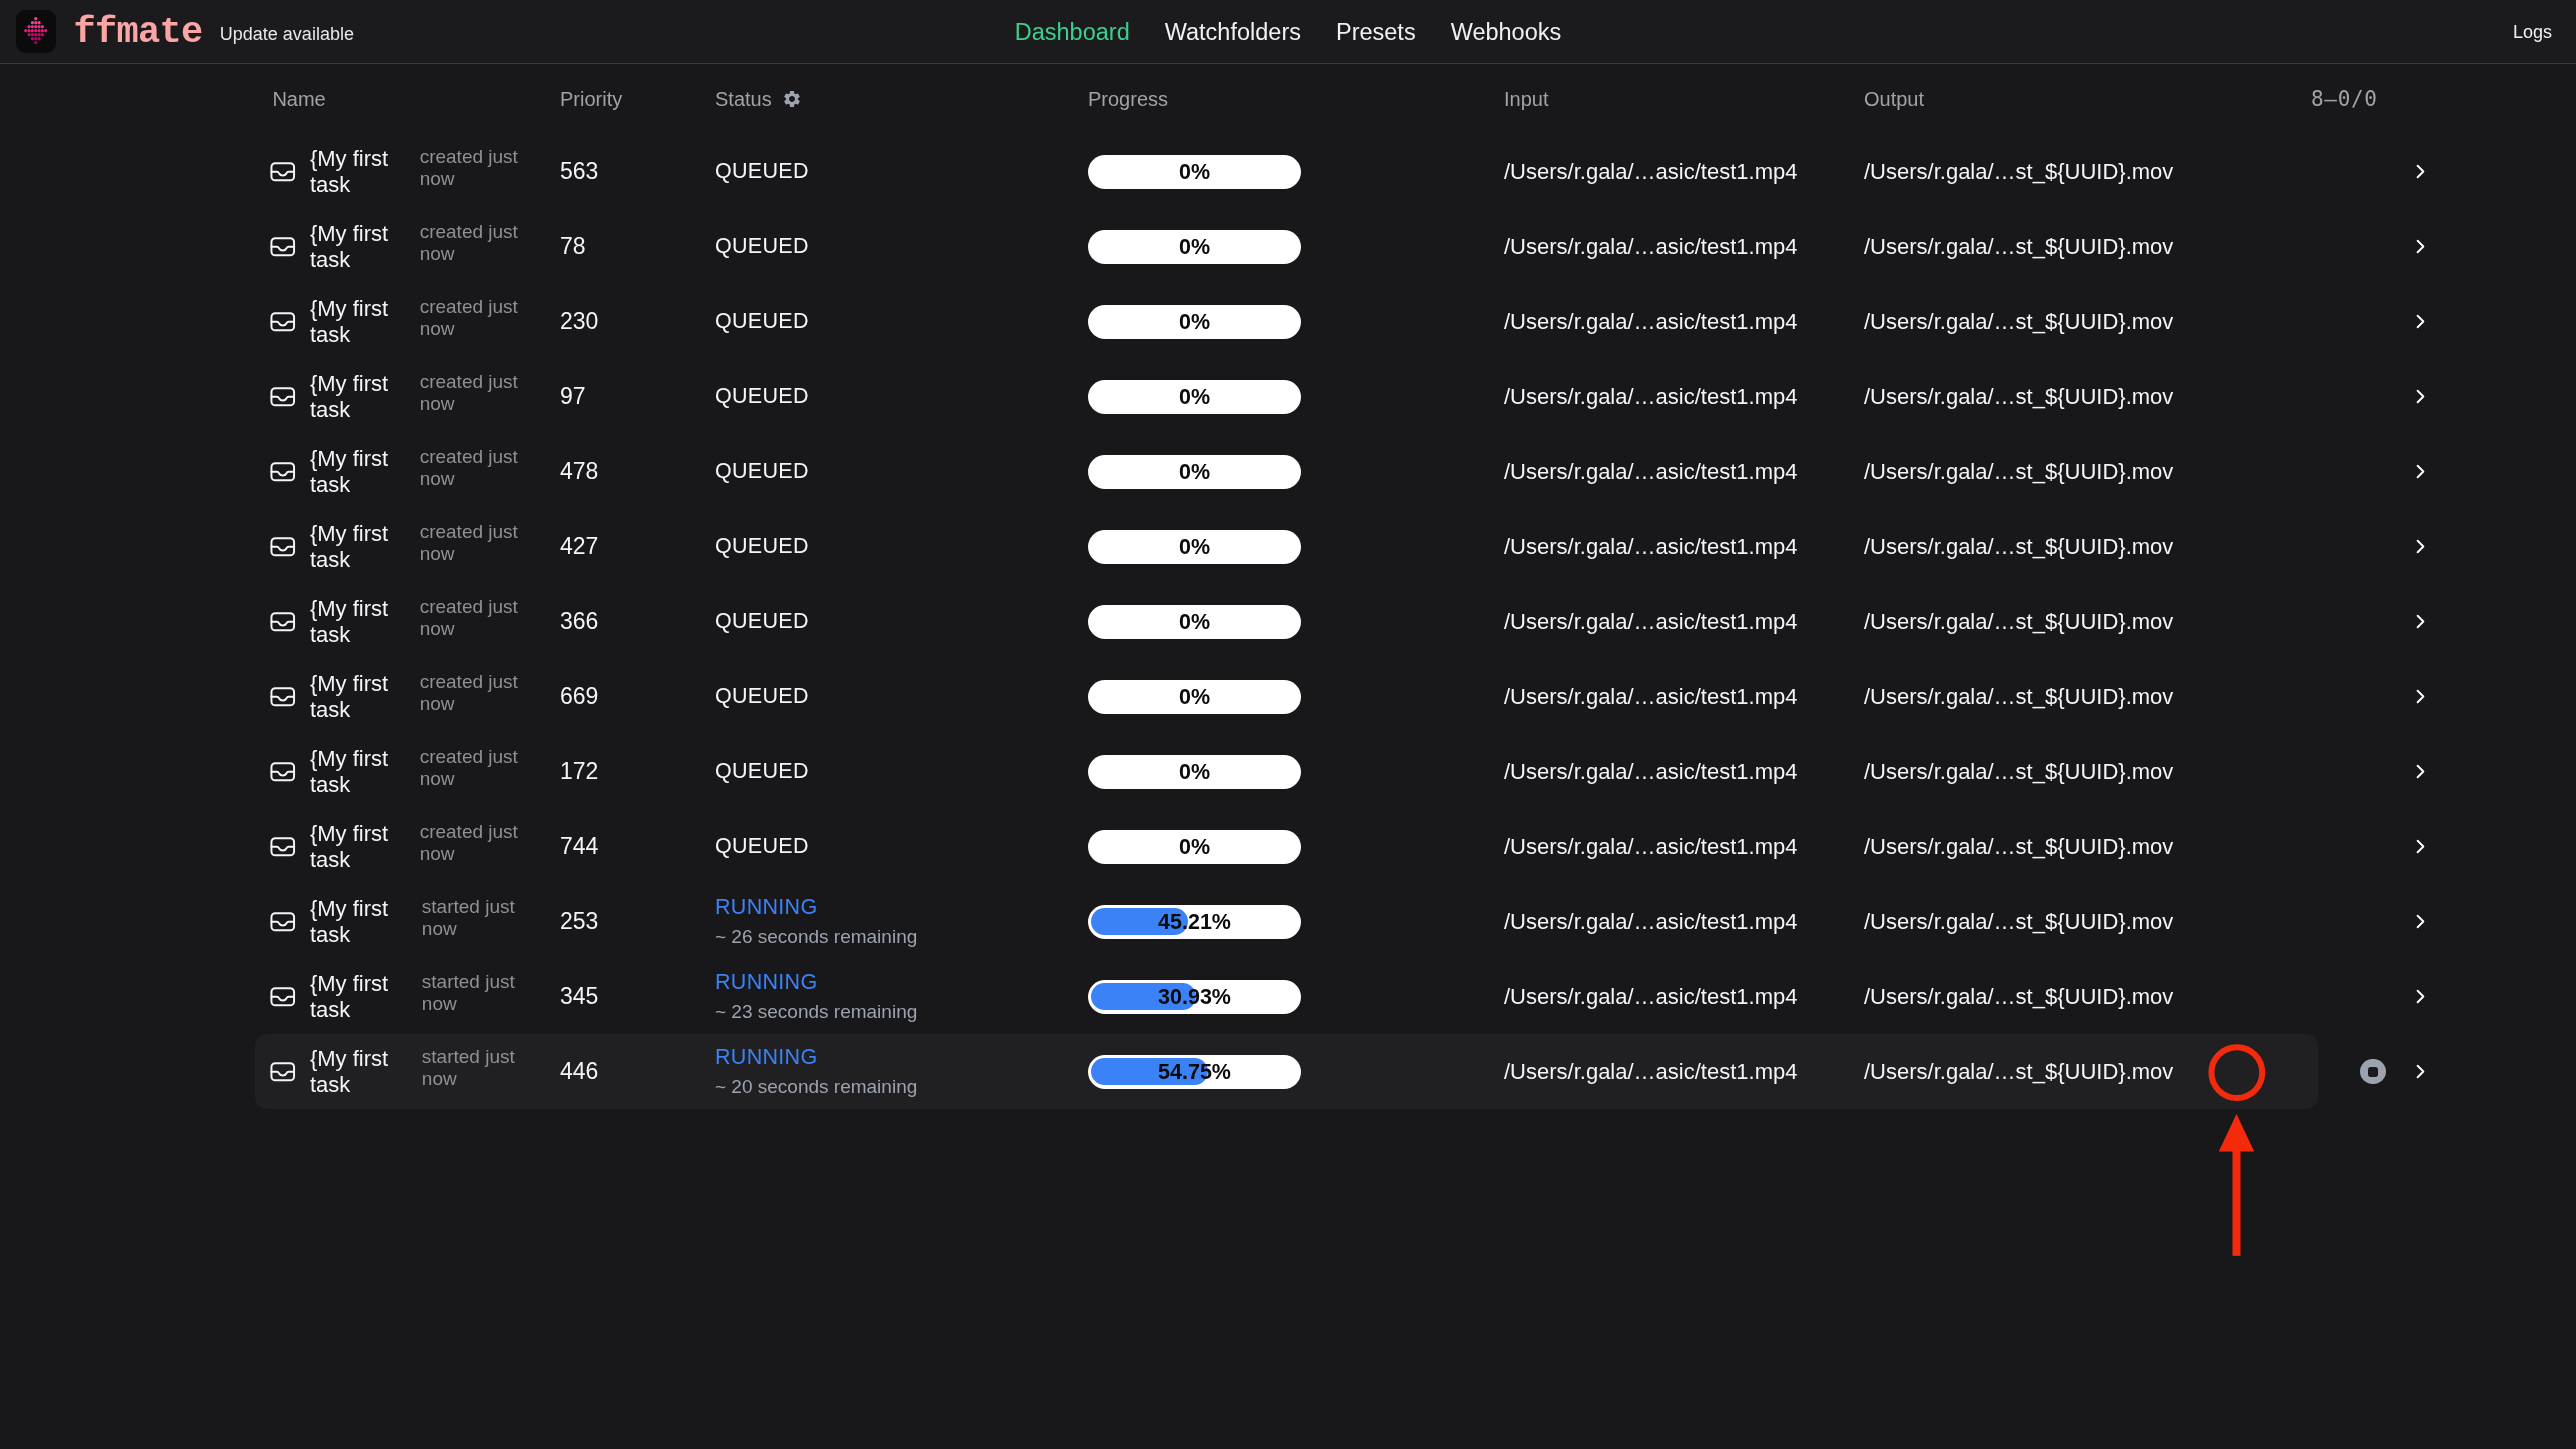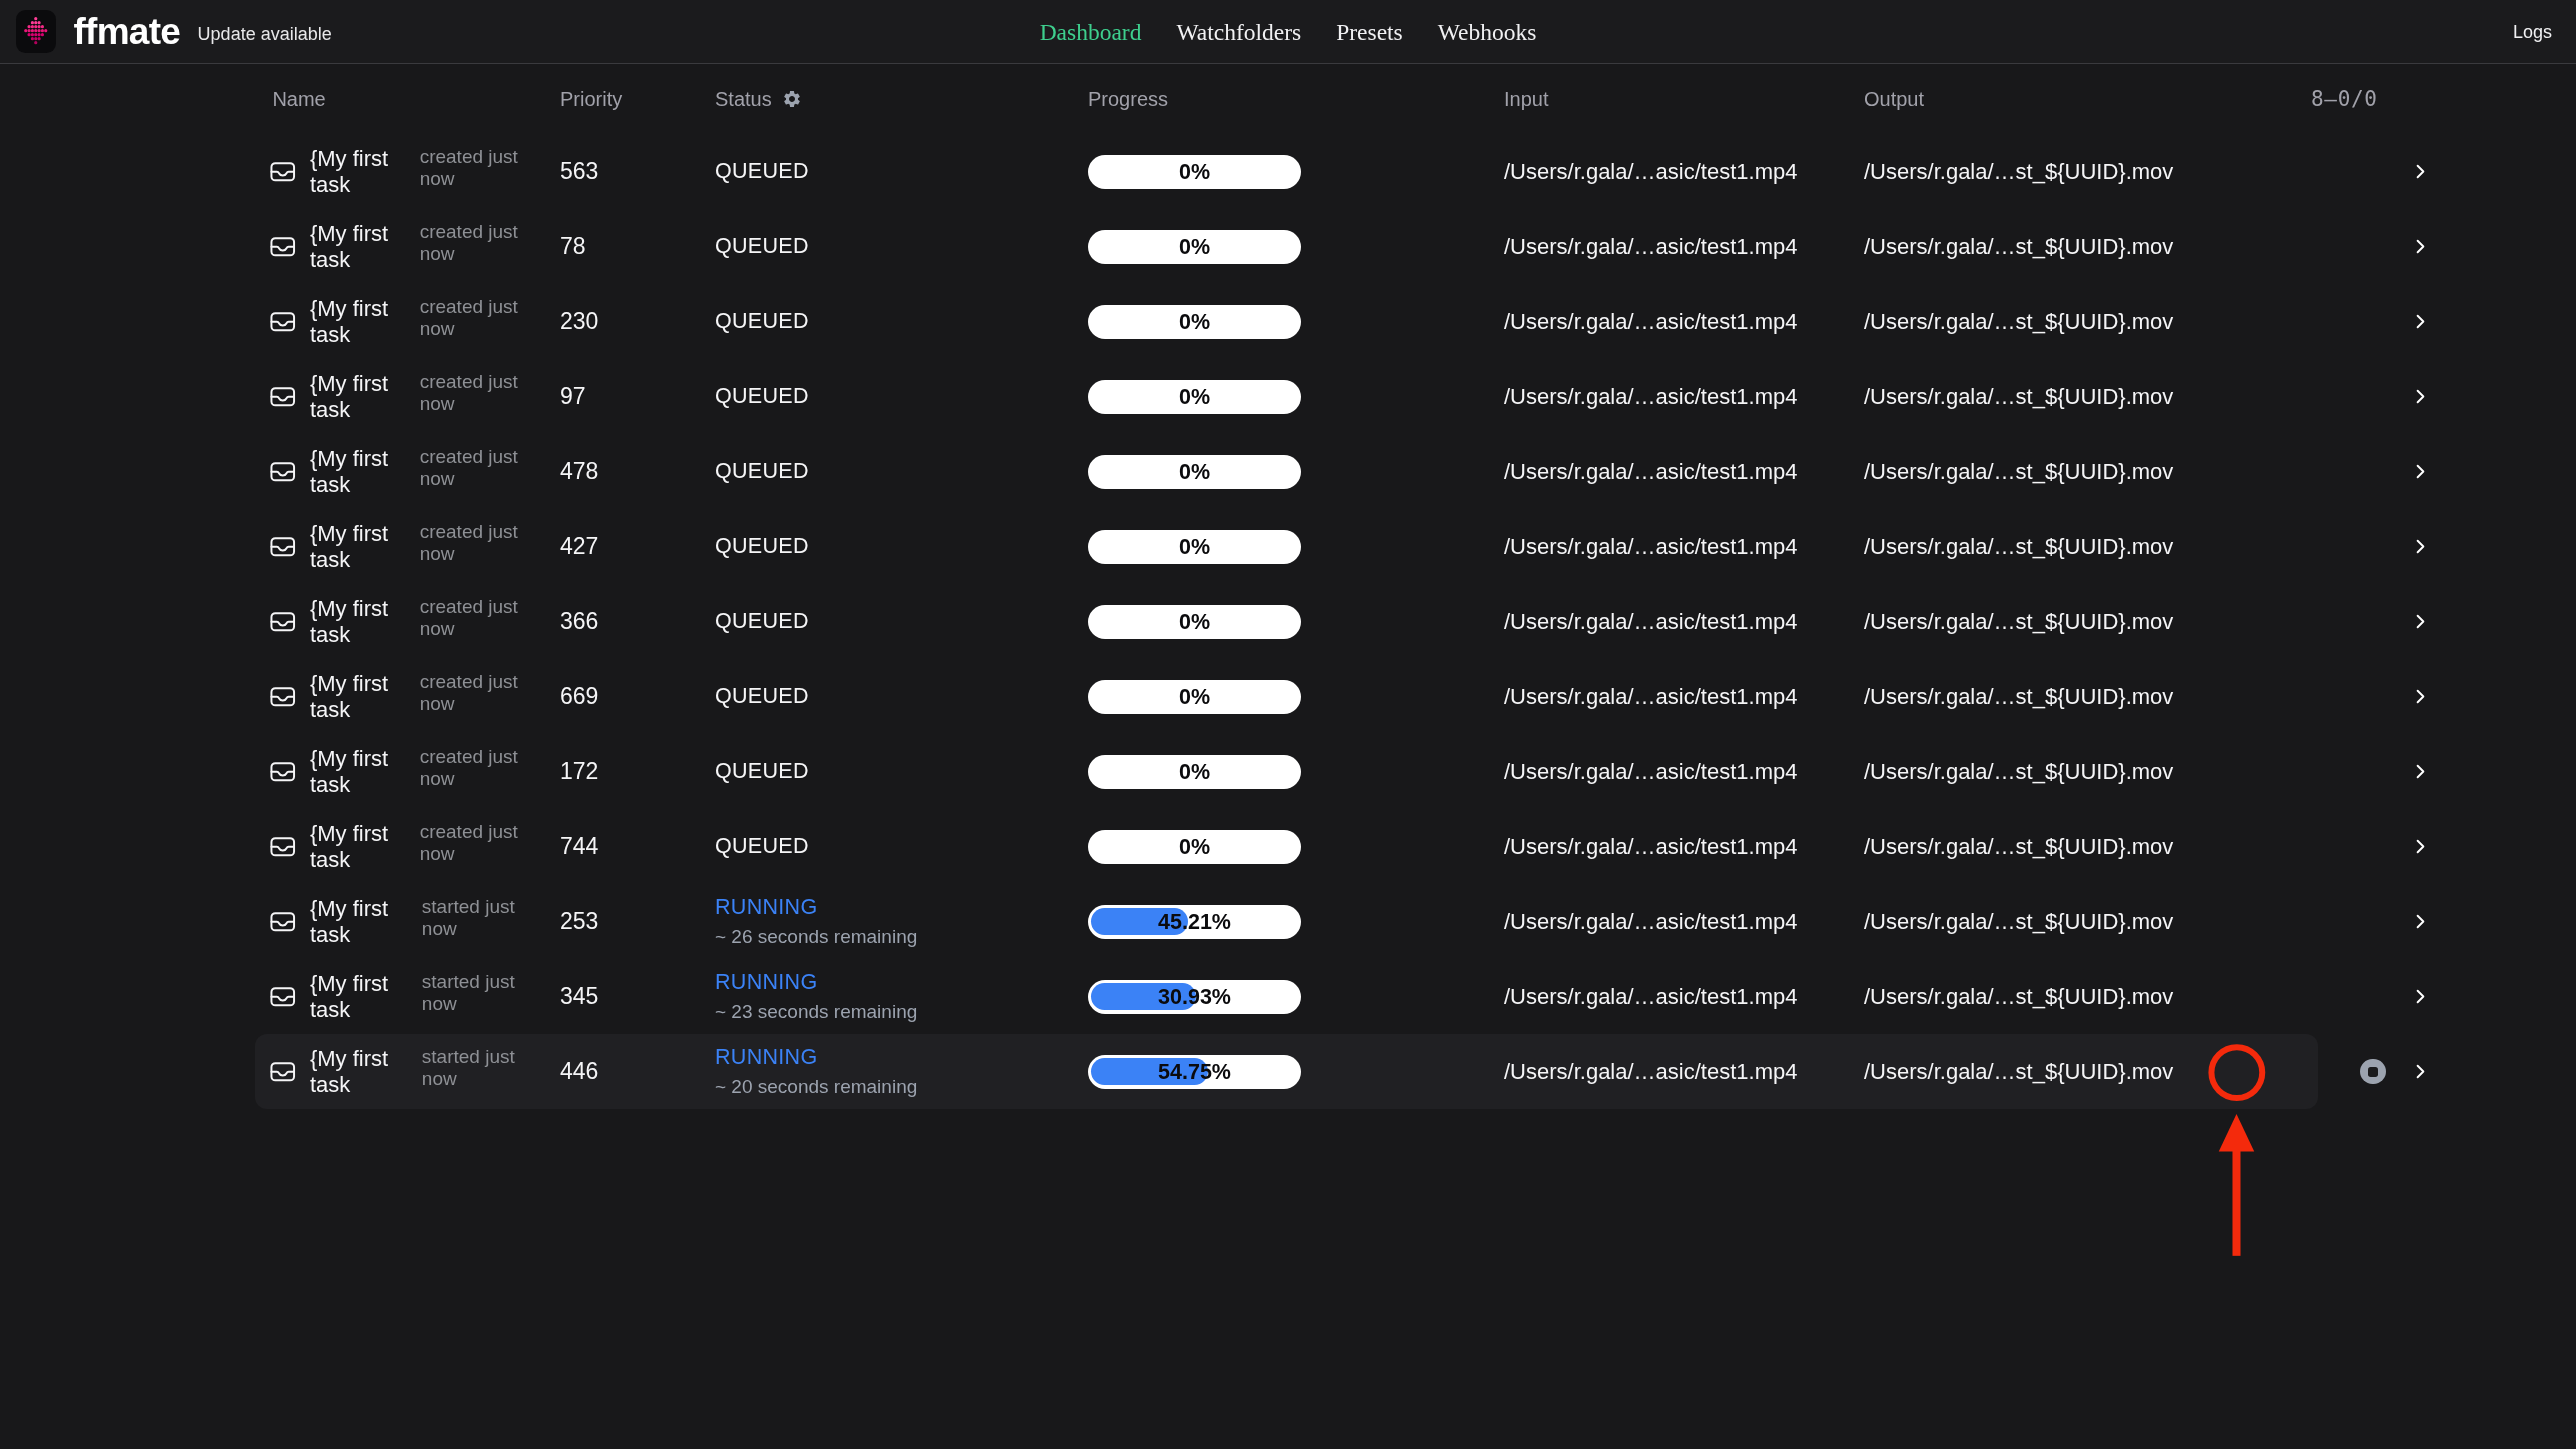--- a/index.html
+++ b/index.html
@@ -22,27 +22,27 @@
     position:absolute; left:0; top:0; width:2576px; height:64px;
     background:#1b1b1d;
     border-bottom:1.3px solid #3a3a3e;
     display:flex; align-items:center;
   }
   .brand-wrap{ display:flex; align-items:center; gap:17.4px; padding-left:16px; }
   .logo-box{
     width:40px; height:43px; border-radius:9.4px; background:#0b0b0d;
     display:flex; align-items:center; justify-content:center;
   }
-  .brand-name{ font-size:37px; font-weight:800; letter-spacing:-0.7px; color:#ffffff; }
+  .brand-name{ font-size:37px; font-weight:800; letter-spacing:-0.7px; color:#fca5a5;font-family:Liberation Mono, monospace; }
   .update-badge{ font-size:18px; color:#e8e8ea; margin-top:6.7px; }
   .nav{
     position:absolute; left:50%; top:0; height:64px; transform:translateX(-50%);
     display:flex; align-items:center; gap:35px;
   }
-  .nav-item{ font-size:23.5px; color:#f1f1f3; cursor:pointer; white-space:nowrap;font-family:Liberation Serif, serif; }
+  .nav-item{ font-size:23.5px; color:#f1f1f3; cursor:pointer; white-space:nowrap; }
   .nav-item.active{ color:var(--accent-green); }
   .logs-link{
     position:absolute; right:24px; top:0; height:64px; display:flex; align-items:center;
     font-size:18px; color:#f1f1f3; cursor:pointer;
   }
 
   
   .task-table{ position:absolute; left:255px; top:64px; width:2063px; }
   .grid-cols{
     display:grid;

